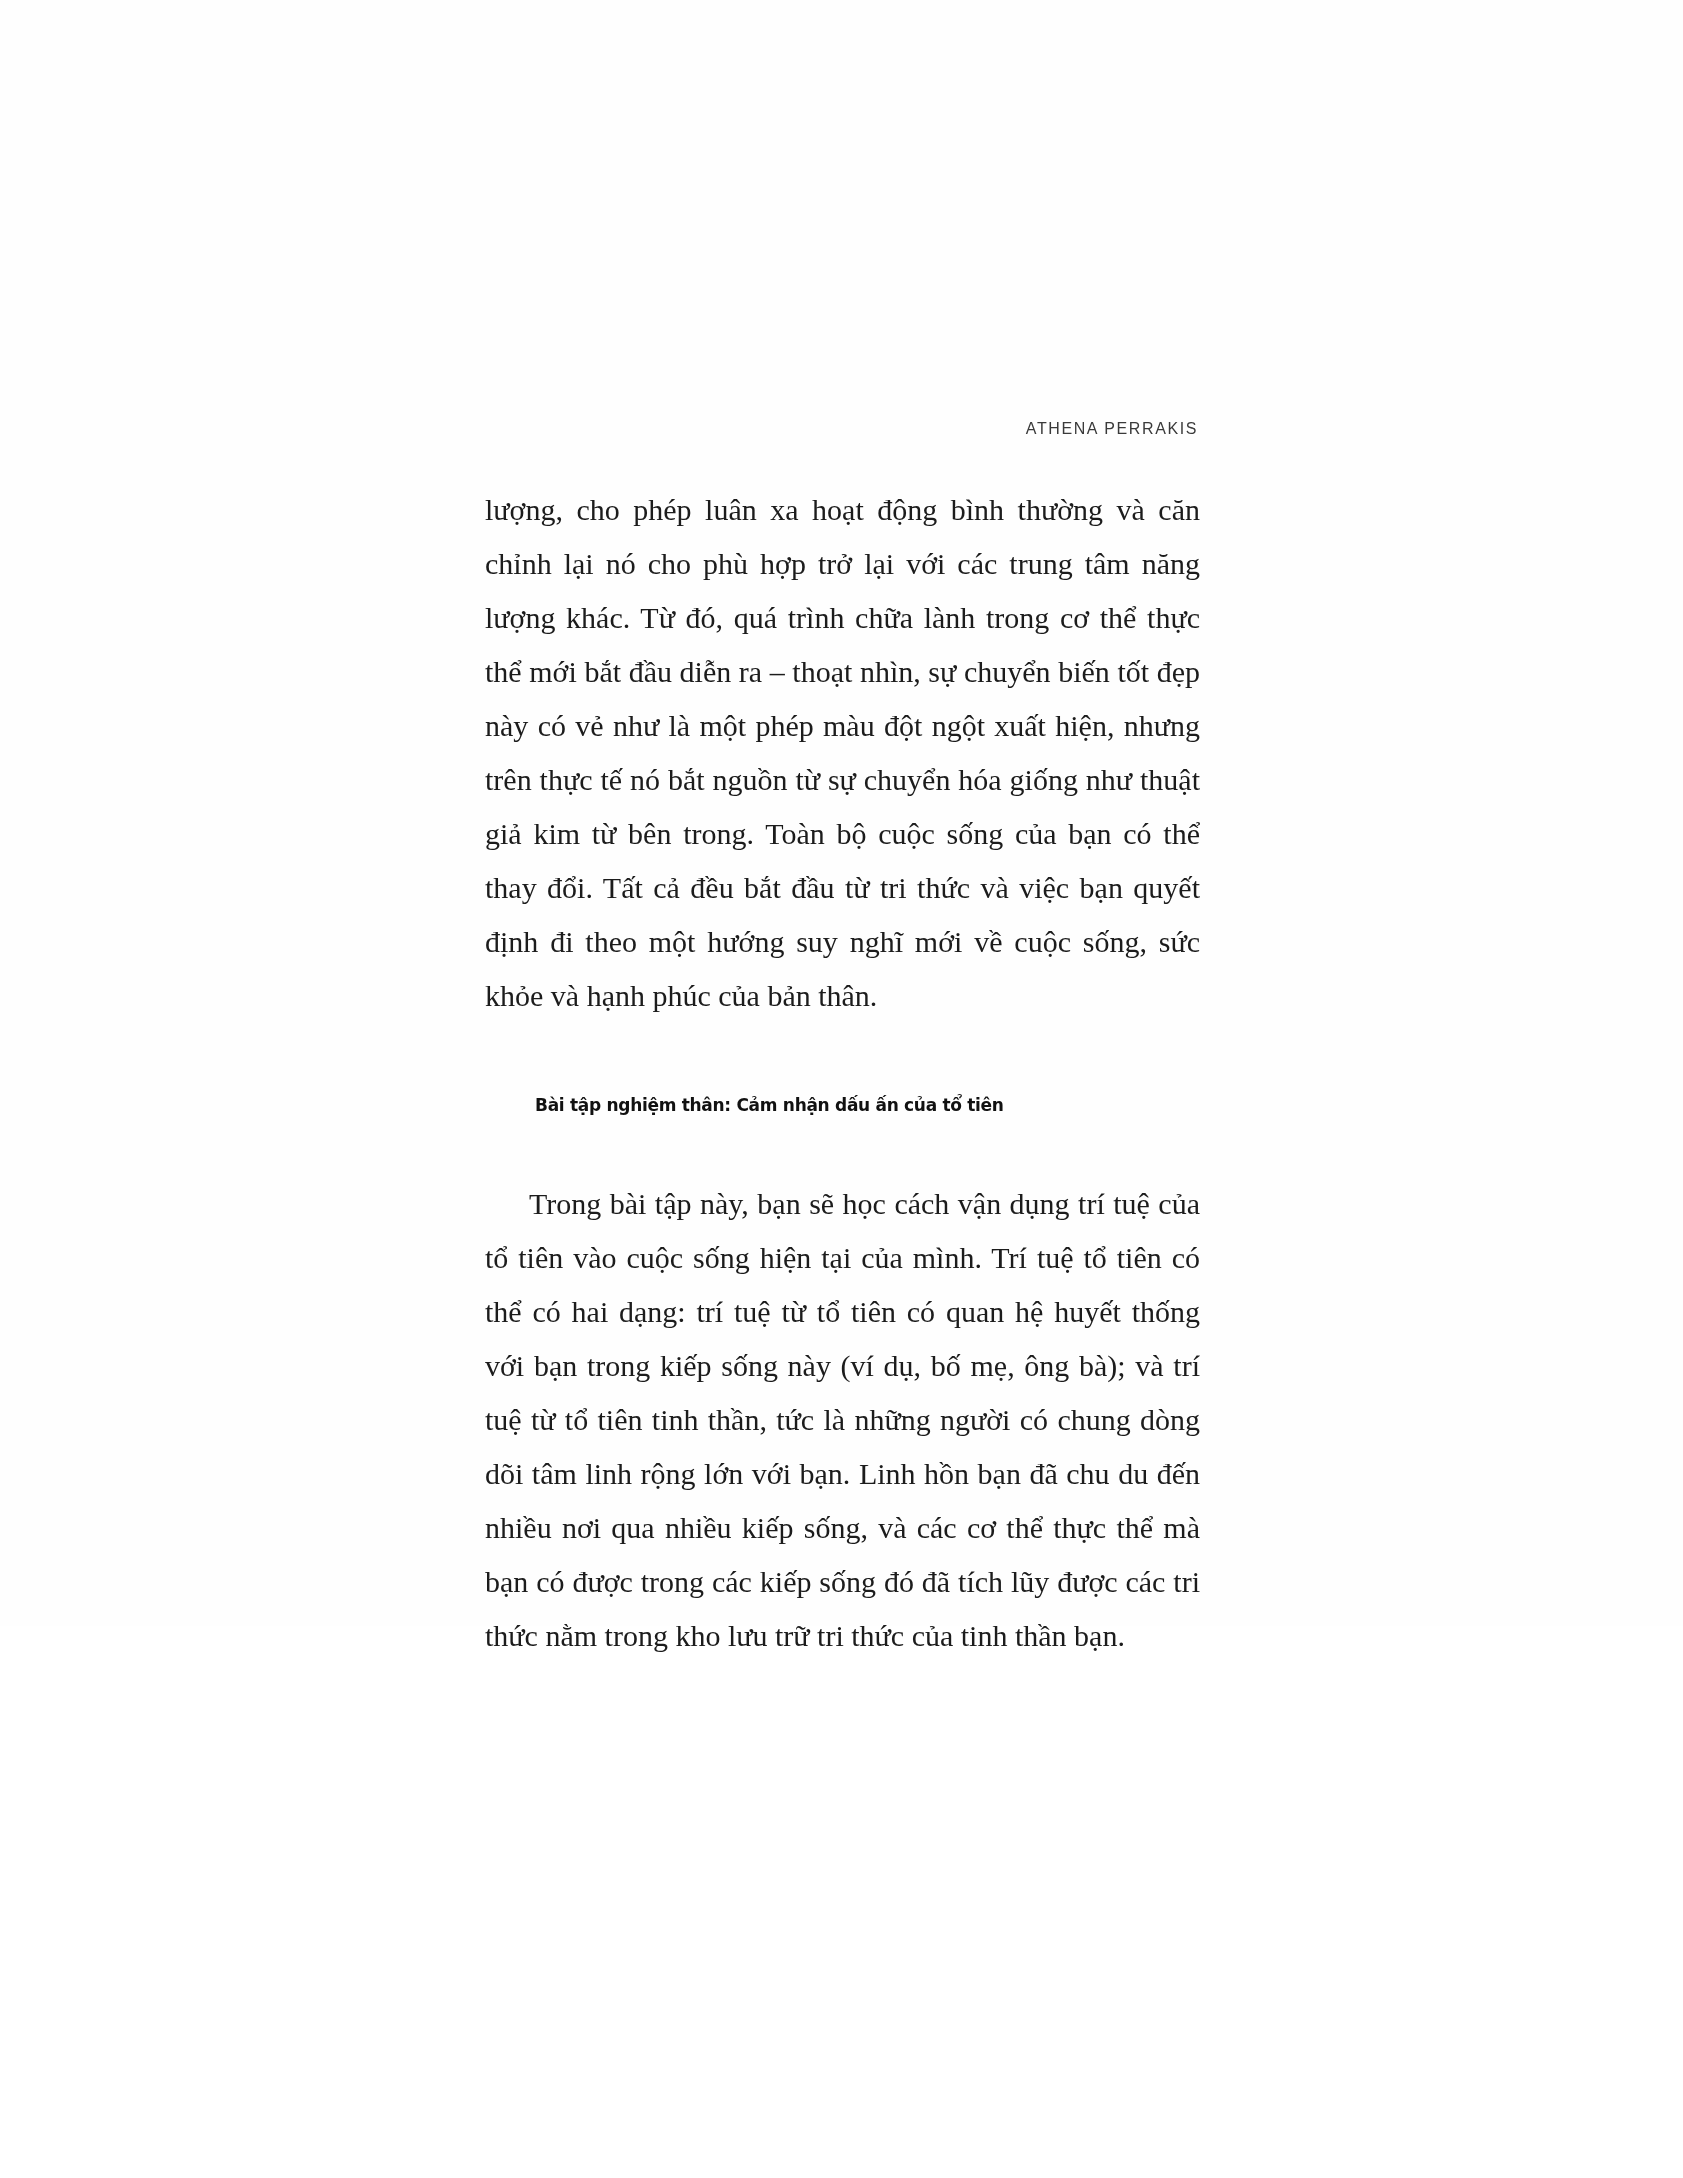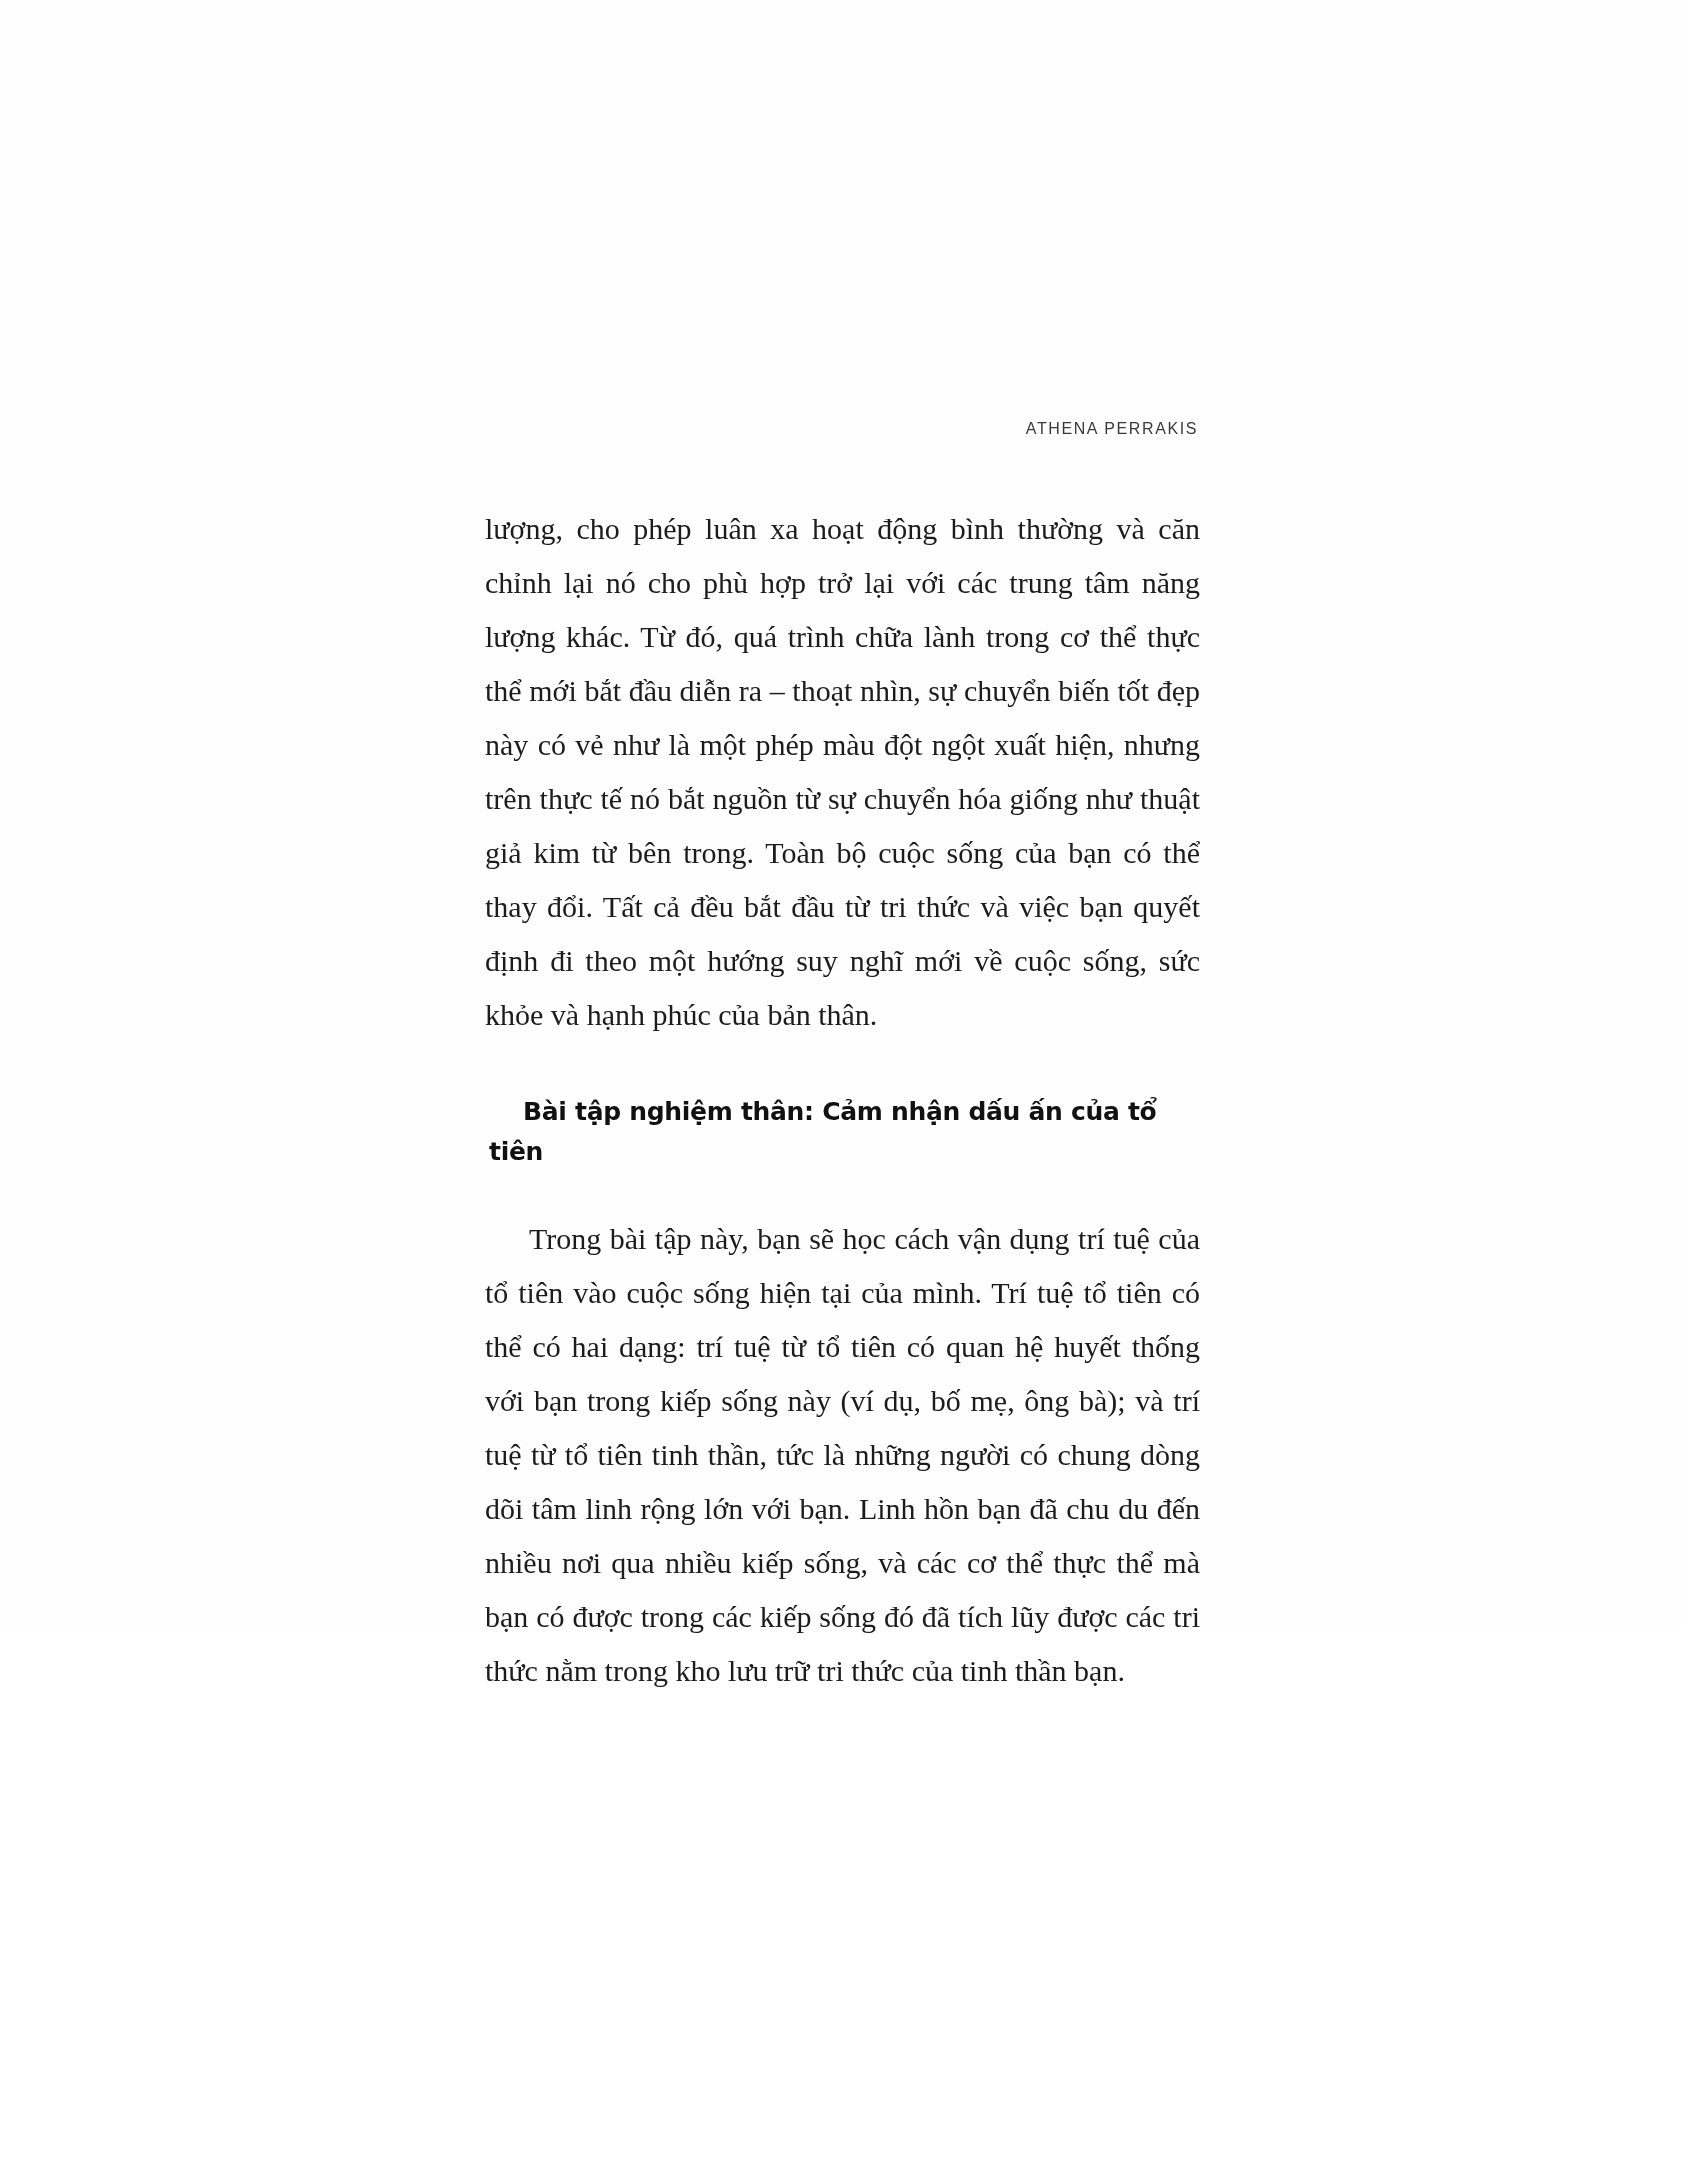--- a/index.html
+++ b/index.html
@@ -34,21 +34,21 @@
     font-family: "Liberation Sans", sans-serif;
     font-size: 16px;
     letter-spacing: 1.6px;
     color: #3a3a3a;
     font-weight: 400;
   }
 
   .body-block {
     position: absolute;
     left: 485px;
-    top: 502px;
+    top: 483px;
     width: 715px;
   }
 
   p.para {
     margin: 0;
     font-size: 30px;
     line-height: 54px;
     text-align: justify;
     text-justify: inter-word;
     color: #1c1c1c;
@@ -57,24 +57,24 @@
 
   p.para.first {
     text-indent: 0;
   }
 
   p.para.indent {
     text-indent: 44px;
   }
 
   .section-heading {
-    margin: 4px;
+    margin: 16px;
     padding: 0;
     font-family: "DejaVu Sans", sans-serif;
-    font-size: 25px;
+    font-size: 17px;
     font-weight: 600;
     letter-spacing: -0.3px;
     color: #111111;
     text-indent: 34px;
     line-height: 40px;
   }
 
   .spacer-before-heading { height: 46px; }
   .spacer-after-heading { height: 36px; }
 

